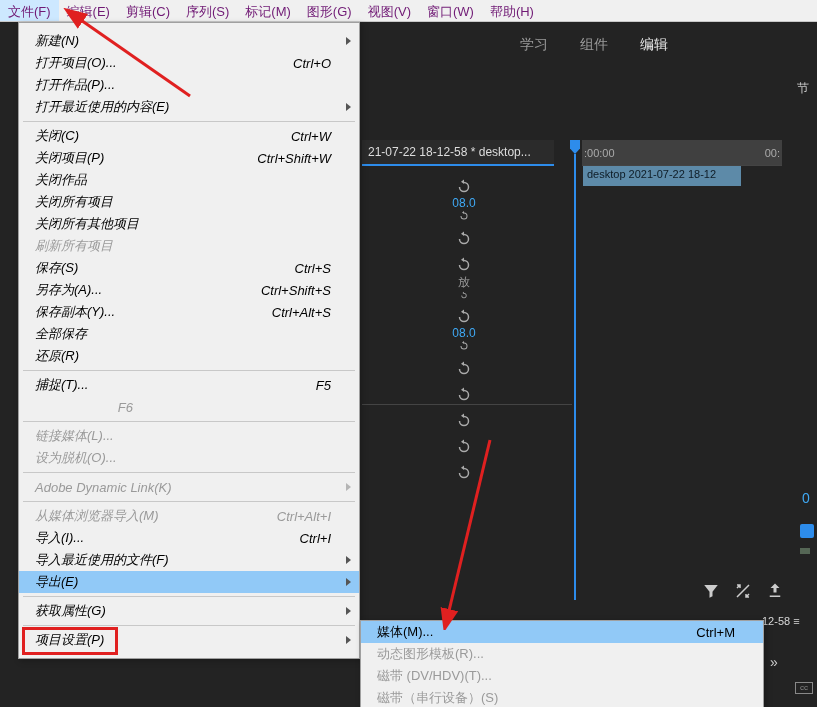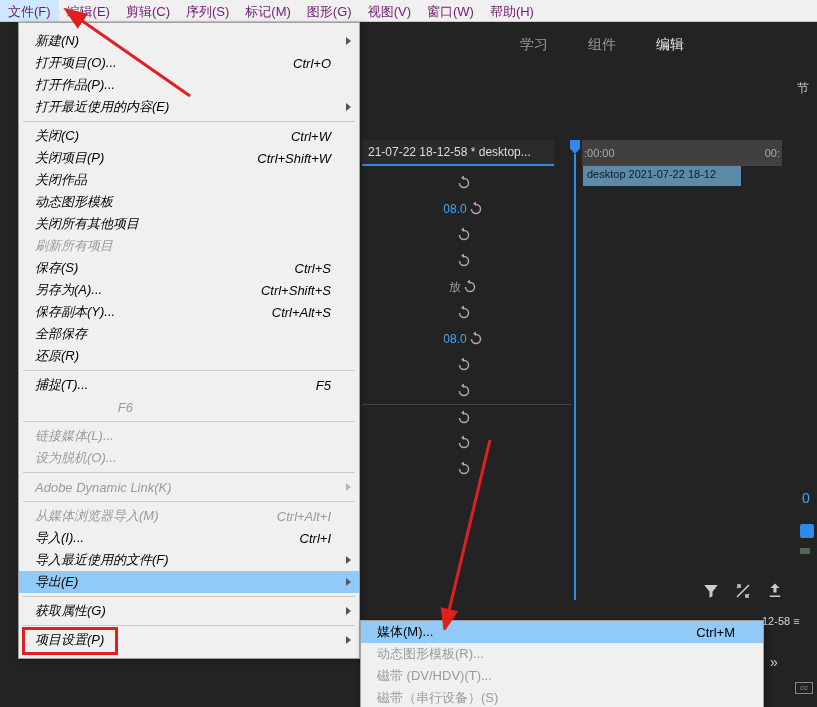--- a/index.html
+++ b/index.html
@@ -80,21 +80,21 @@
     color: #000;
     border: 1px solid #a0a0a0;
     box-shadow: 2px 2px 6px rgba(0,0,0,.3);
     z-index: 25;
   }
 
   
   .workspace-tabs {
     position: absolute;
     left: 520px; top: 36px;
-    display: flex; gap: 40px;
+    display: flex; gap: 32px;
     color: #9a9a9a;
     font-size: 14px;
   }
   .workspace-tabs span.active { color: #e8e8e8; }
 
   .tab-srcclip {
     position: absolute;
     left: 362px; top: 140px;
     width: 192px; height: 26px;
     background: #2b2b2b;
@@ -146,22 +146,22 @@
     white-space: nowrap;
   }
 
   .history-panel {
     position: absolute;
     left: 362px; top: 170px;
     width: 210px;
     color: #999; font-size: 12px;
   }
   .history-panel .row {
-    display:flex; align-items:center; justify-content:center;
-    height:26px; padding-right:6px;
+    display:flex; align-items:center; justify-content:flex-end;
+    height:26px; padding-right:6px;flex-direction:column;
   }
   .undo-icon { width:18px; height:18px; fill:#aaa; }
 
   .right-tiny-chip {
     position:absolute; left:800px; top:524px;
     width:14px; height:14px; background:#2d8ceb; border-radius:2px;
   }
   .right-dark-chip {
     position:absolute; left:800px; top:548px; width:10px; height:6px;
     background:#565;
@@ -230,21 +230,21 @@
       <span class="mi-short">Ctrl+W</span>
     </div>
   <div class="mi">
       <span class="mi-label">关闭项目(P)</span>
       <span class="mi-short">Ctrl+Shift+W</span>
     </div>
   <div class="mi">
       <span class="mi-label">关闭作品</span>
     </div>
   <div class="mi">
-      <span class="mi-label">动态图形模板</span>
+      <span class="mi-label">关闭所有项目</span>
     </div>
   <div class="mi">
       <span class="mi-label">关闭所有其他项目</span>
     </div>
   <div class="mi disabled">
       <span class="mi-label">刷新所有项目</span>
     </div>
   <div class="mi">
       <span class="mi-label">保存(S)</span>
       <span class="mi-short">Ctrl+S</span>

